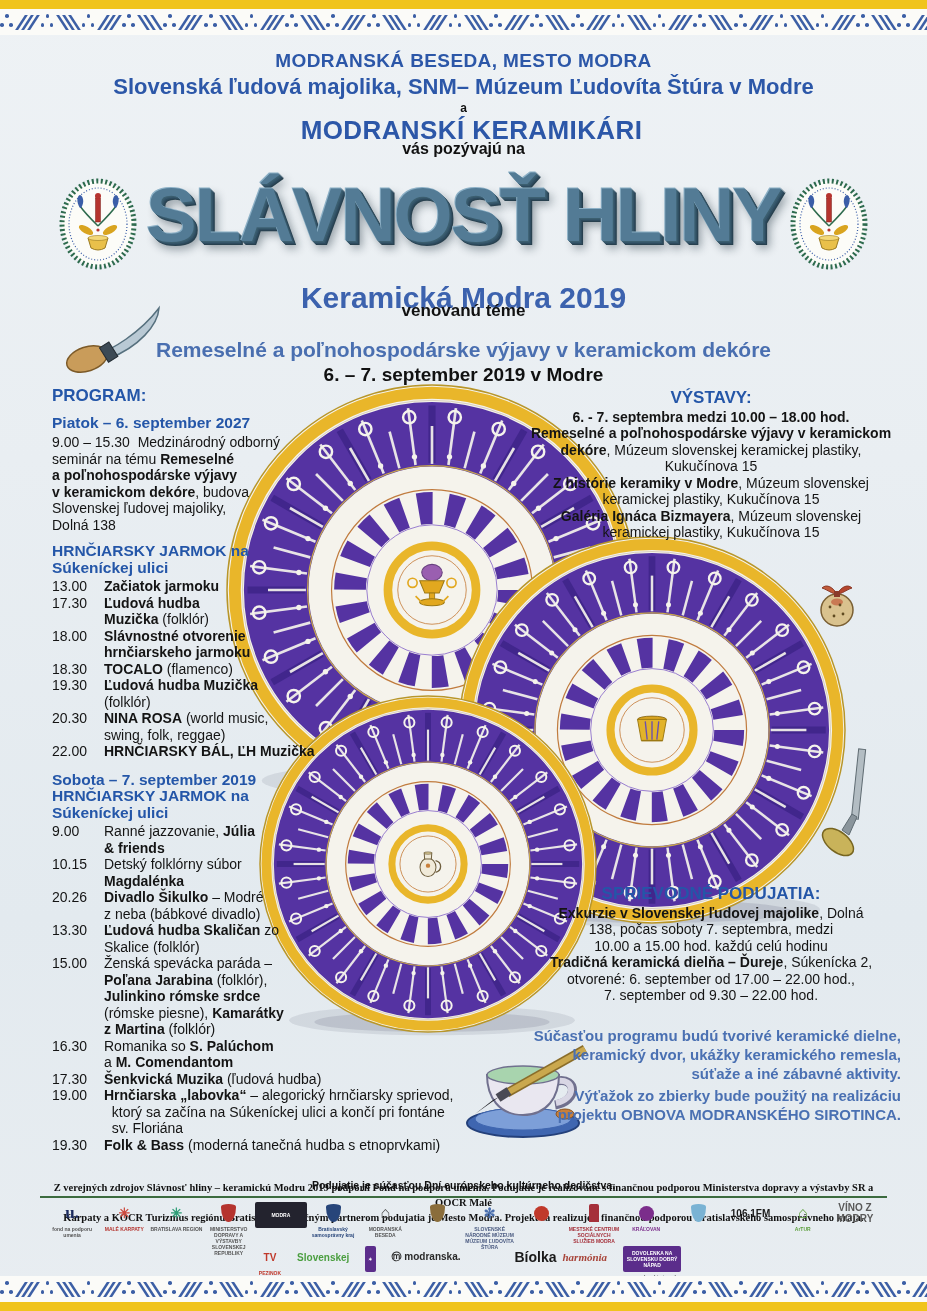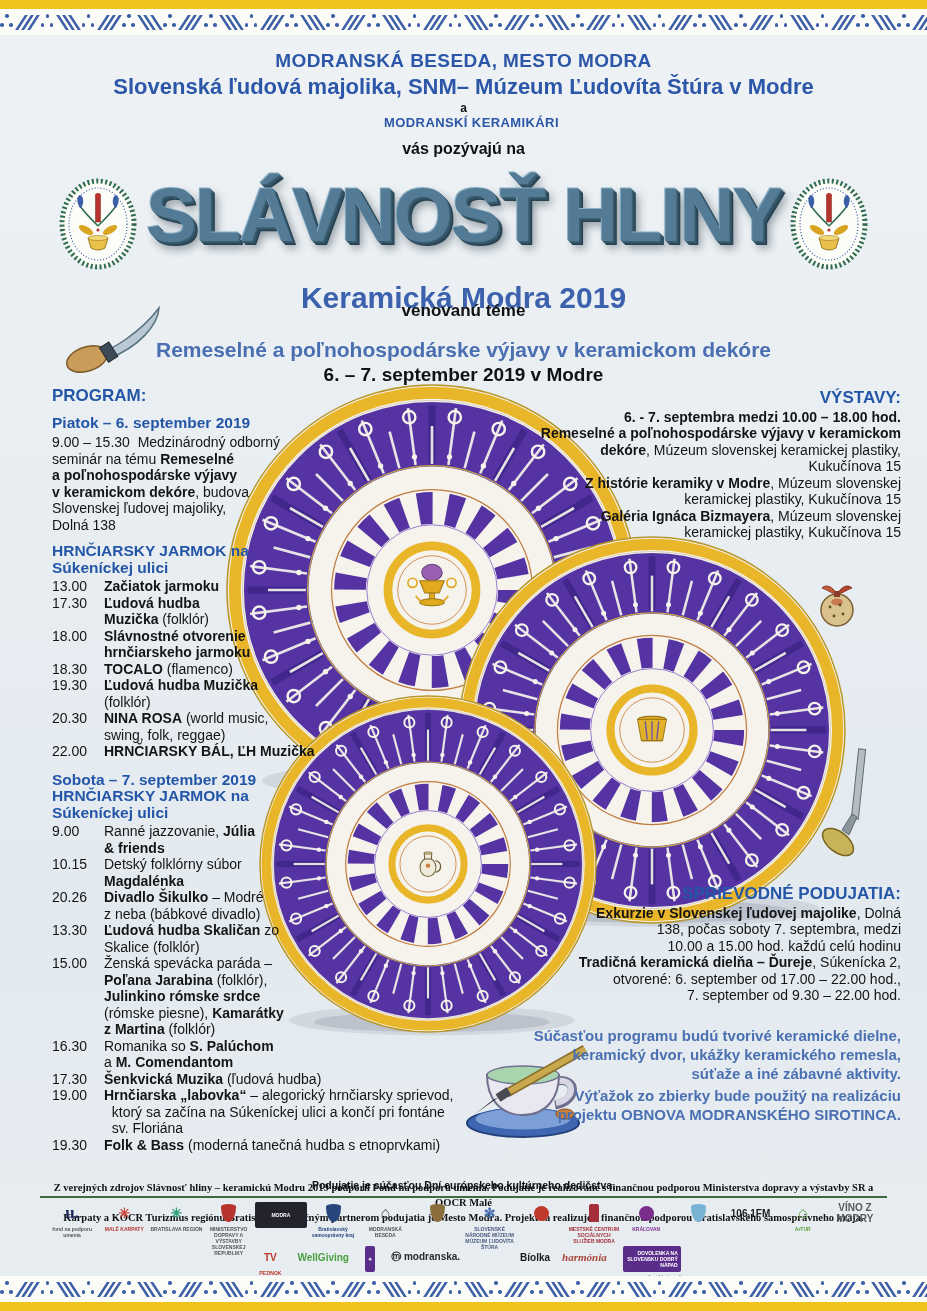--- a/index.html
+++ b/index.html
@@ -12,55 +12,55 @@
   .pd b{position:absolute;width:3.6px;height:3.6px;border-radius:50%;background:#3c5fa5;}
   .pd .d1{left:5px;top:2px}.pd .d2{left:0px;top:11px}.pd .d3{left:9px;top:11px}
   .pl{display:flex;gap:3.5px;margin:0 6px;flex:0 0 auto;}
   .pl i{display:block;width:2.6px;height:15px;background:#3c5fa5;transform:skewX(-33deg);}
   .pl.bk i{transform:skewX(33deg);}
   .ctr{position:absolute;left:0;right:0;text-align:center;}
   .blue{color:#2c57a8;font-weight:bold;}
   .hl1{top:50px;font-size:19px;letter-spacing:.4px;}
   .hl2{top:74px;font-size:22px;}
   .ha{top:101px;font-size:12px;font-weight:bold;color:#111;}
-  .hl3{top:115px;font-size:13px;letter-spacing:.4px;padding-left:16px;}
+  .hl3{top:115px;font-size:26px;letter-spacing:.4px;padding-left:16px;}
   .hl4{top:140px;font-size:16px;font-weight:bold;color:#111;}
   .big-title{top:172px;font-weight:bold;font-size:76px;line-height:86px;letter-spacing:-2px;color:#537b95;
     text-shadow:-1px -1px 0 #8cb0c6,1px 1px 0 #3c5f70,2px 2px 0 #35566a,3px 3px 0 #2e4b5e,4px 4px 0 #28414f,6px 7px 10px rgba(10,30,45,.45);}
   .emb{position:absolute;top:178px;width:84px;height:92px;}
   .emb-l{left:56px}.emb-r{left:787px}
   .sub1{top:281px;font-size:30px;color:#3c62ae;font-weight:bold;}
   .sub2{top:301px;font-size:17px;font-weight:bold;color:#111;}
   .sub3{top:338px;font-size:21px;color:#4a6fb0;font-weight:bold;}
   .sub4{top:364px;font-size:19px;font-weight:bold;color:#111;}
   #program-col{position:absolute;left:52px;top:388px;width:260px;font-size:14px;line-height:16.5px;}
   .heading{font-size:17px;color:#2456a8;font-weight:bold;margin:0 0 10px 0;}
   .sec-title{font-size:15.5px;color:#2456a8;font-weight:bold;margin:0;}
   .intro{margin:3px 0 10px 0;}
   .subhead{font-size:15.5px;color:#2456a8;font-weight:bold;margin:2px 0 2px 0;}
   .prow{display:grid;grid-template-columns:52px max-content;}
   .ptime{font-weight:400;}
   .sat-block{margin-top:12px;}
-  .rcol{position:absolute;right:26px;width:380px;text-align:right;font-size:14px;line-height:16.5px;}
+  .rcol{position:absolute;right:26px;width:380px;text-align:center;font-size:14px;line-height:16.5px;}
   #exhibitions{top:390px;}
   #side-events{top:886px;}
   .rcol p{margin:0;}
   .note{position:absolute;right:26px;width:430px;font-size:15px;font-weight:bold;color:#4a70b2;text-align:right;line-height:19px;}
   #note1{top:1026px;}
   #note2{top:1086px;}
   .foot{position:absolute;left:40px;right:40px;text-align:center;font-size:10.5px;font-weight:bold;line-height:15px;color:#111;}
   #footer1{top:1180px;font-family:Liberation Serif, serif;}
   #footer2{top:1178px;}
   .rule{position:absolute;left:40px;right:40px;top:1196px;height:2px;background:#3c6b3f;}
   #plates{position:absolute;left:170px;top:352px;}
   .deco{position:absolute;}
   #logos1{position:absolute;left:46px;right:46px;top:1202px;display:flex;justify-content:space-between;align-items:flex-start;}
   #logos2{position:absolute;left:230px;top:1246px;width:480px;display:flex;gap:16px;justify-content:center;align-items:flex-start;}
   .logo{width:54px;text-align:center;}
-  #logos2 .logo{width:auto;max-width:70px;text-align:right;}
+  #logos2 .logo{width:auto;max-width:70px;}
   .licon{height:22px;display:flex;align-items:center;justify-content:center;font-weight:bold;}
   .llabel{font-size:5px;line-height:6px;color:#555;margin-top:2px;font-weight:bold;}
   .lbox{color:#fff;font-size:5px;line-height:6px;padding:2px 3px;border-radius:2px;max-width:52px;font-weight:bold;}
   .lshape{display:inline-block;width:15px;height:18px;}
   .shield{border-radius:50% 50% 50% 50%/15% 15% 80% 80%;}
   .circle{border-radius:50%;height:15px;width:15px;}
   .tower{width:10px;border-radius:2px 2px 0 0;}
 </style>
 </head>
 <body>
@@ -763,21 +763,21 @@
     <path d="M52 40 L124 40 C124 62 112 80 88 80 C64 80 52 62 52 40 Z" fill="#e9e7f0" stroke="#70708e" stroke-width="2"></path>
     <ellipse cx="88" cy="40" rx="36" ry="9" fill="#a8d4ae" stroke="#70708e" stroke-width="1.5"></ellipse>
     <path d="M150 14 L72 58" stroke="#8a6d2a" stroke-width="9"></path>
     <path d="M150 14 L72 58" stroke="#caa84e" stroke-width="6"></path>
     <path d="M74 56 L63 63" stroke="#4a4a55" stroke-width="9"></path>
     <path d="M64 62 L40 79 L58 65 Z" fill="#1d1d22"></path>
   </svg>
 
   <div id="program-col">
     <div class="heading">PROGRAM:</div>
-    <div class="sec-title">Piatok – 6. september  2019</div>
+    <div class="sec-title">Piatok – 6. september  2027</div>
     <div class="intro">9.00 – 15.30&nbsp;&nbsp;Medzinárodný odborný<br>seminár na tému <b>Remeselné</b><br><b>a poľnohospodárske výjavy</b><br><b>v keramickom dekóre</b>, budova<br>Slovenskej ľudovej majoliky,<br>Dolná 138</div>
     <div class="subhead">HRNČIARSKY JARMOK na<br>Súkeníckej ulici</div>
     <div id="friday-items">
         <div class="prow">
           <div class="ptime">13.00</div>
           <div class="ptxt"><b>Začiatok jarmoku</b></div>
         </div>
         <div class="prow">
           <div class="ptime">17.30</div>
           <div class="ptxt"><b>Ľudová hudba</b><br><b>Muzička</b> (folklór)</div>
@@ -941,30 +941,30 @@
       <div class="logo">
         <div class="licon" style="color: rgb(90, 90, 90); font-size: 10px;">VÍNO Z MODRY</div>
       </div>
     </div>
   <div id="logos2">
       <div class="logo">
         <div class="licon" style="color: rgb(192, 57, 43); font-size: 10px;">TV</div>
         <div class="llabel" style="color: rgb(192, 57, 43);">PEZINOK</div>
       </div>
       <div class="logo">
-        <div class="licon" style="color: rgb(74, 158, 63); font-size: 10px;">WellGiving</div>
+        <div class="licon" style="color: rgb(74, 158, 63); font-size: 10px;">Slovenskej</div>
       </div>
       <div class="logo">
         <div class="licon lbox" style="background: rgb(91, 45, 139);">✶</div>
       </div>
       <div class="logo">
         <div class="licon" style="color: rgb(42, 42, 42); font-size: 10px;">ⓜ modranska.</div>
       </div>
       <div class="logo">
-        <div class="licon" style="color: rgb(26, 26, 26); font-size: 10px; margin-left: 48px;">Bíolka</div>
+        <div class="licon" style="color: rgb(26, 26, 26); font-size: 14px; margin-left: 48px;">Bíolka</div>
       </div>
       <div class="logo">
         <div class="licon" style="color: rgb(168, 69, 58); font-size: 11px; font-style: italic; font-family: &quot;Liberation Serif&quot;, serif;">harmónia</div>
       </div>
       <div class="logo">
         <div class="licon lbox" style="background: rgb(91, 45, 139);">DOVOLENKA NA SLOVENSKU DOBRÝ NÁPAD</div>
         <div class="llabel">www.slovakia.travel</div>
       </div>
     </div>
 

